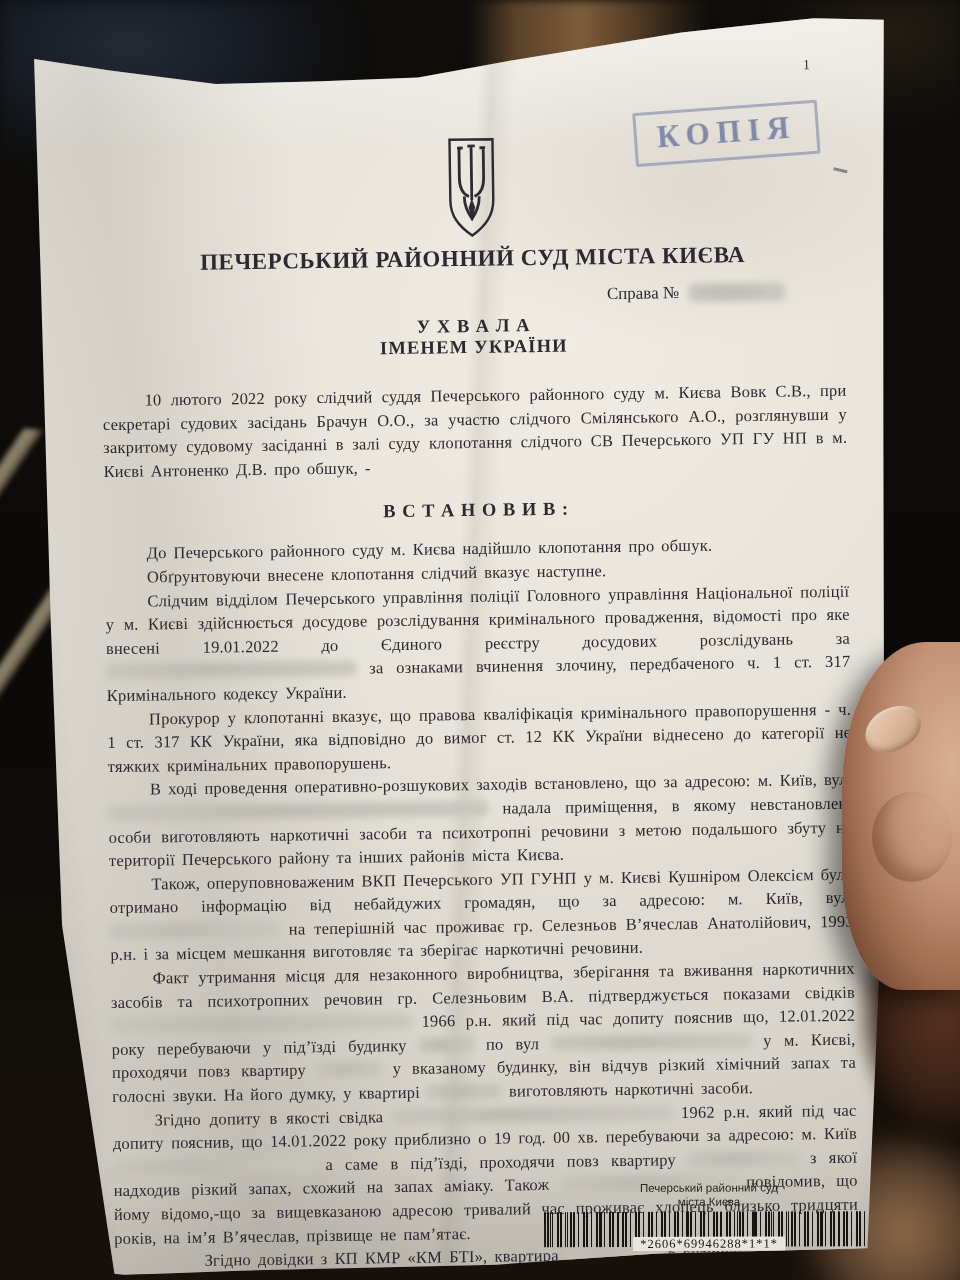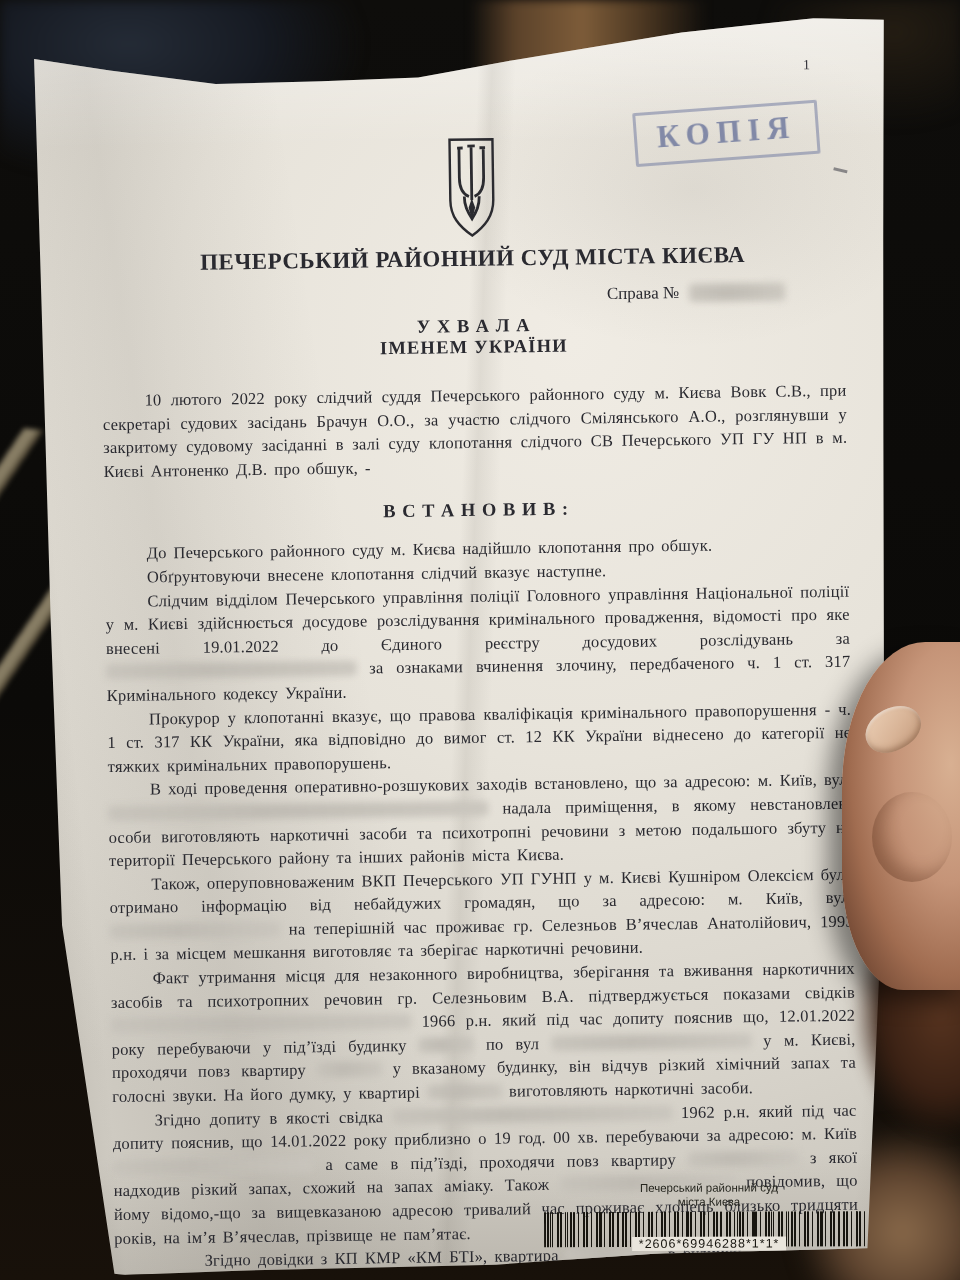--- a/index.html
+++ b/index.html
@@ -102,21 +102,21 @@
   .barcode-caption{font-family:"Liberation Sans",sans-serif;font-size:11.5px;line-height:14px;}
   .bars{
     height:35px;margin-top:3px;
     background:
       repeating-linear-gradient(90deg,#17150f 0 2px,rgba(0,0,0,0) 2px 3px,#17150f 3px 5px,rgba(0,0,0,0) 5px 8px,#17150f 8px 9px,rgba(0,0,0,0) 9px 13px),
       repeating-linear-gradient(90deg,rgba(0,0,0,0) 0 6px,#17150f 6px 7px,rgba(0,0,0,0) 7px 17px);
   }
   .code-strip{margin-top:-13px;position:relative;}
   .code-strip span{
     background:#e9e5dc;padding:0 7px;
-    font-family:Liberation Sans, sans-serif;font-size:12.5px;letter-spacing:1px;color:#17150f;
+    font-family:Liberation Serif, serif;font-size:12.5px;letter-spacing:1px;color:#17150f;
   }
 
   
   .thumb{
     position:absolute;right:-10px;top:642px;width:128px;height:348px;z-index:5;
     background:radial-gradient(90% 70% at 78% 32%, #d7ae8d 0%, #c2937288 35%, rgba(0,0,0,0) 0),
                radial-gradient(110% 95% at 82% 38%, #d3a885 0%, #b3836263 55%, rgba(0,0,0,0) 0);
     background:radial-gradient(115% 90% at 85% 35%, #d8b092 0%, #c59478 38%, #a06c50 68%, #6e4531 92%);
     border-radius:65% 0 0 48% / 42% 0 0 34%;
     box-shadow:-14px 10px 24px rgba(0,0,0,.45);

